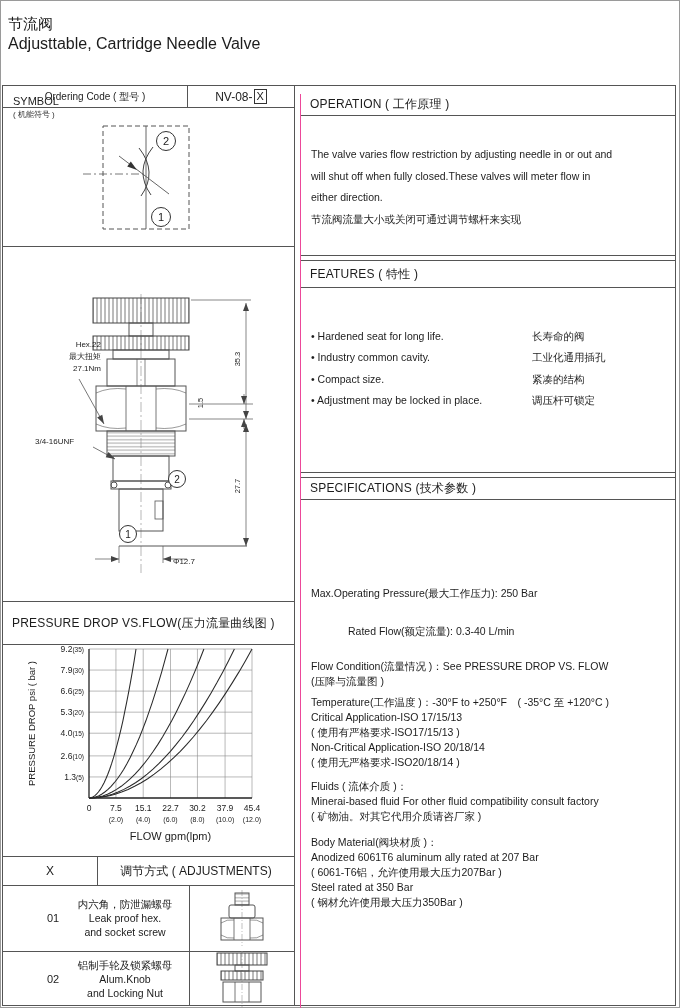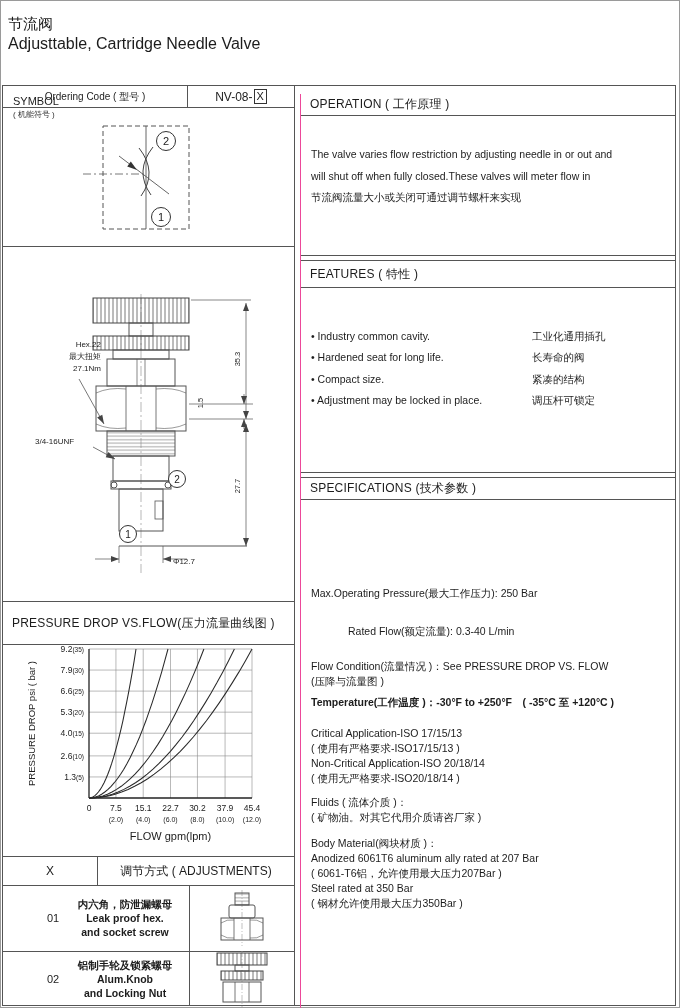--- a/index.html
+++ b/index.html
@@ -31,40 +31,40 @@
   .lc-drawing{top:160px;height:355px;border-top:1px solid #555;}
   .lc-chart-hdr{top:515px;height:44px;border-top:1px solid #555;border-bottom:1px solid #555;}
   .lc-adj{top:770px;bottom:0;border-top:1px solid #555;}
   .adj-hrow{position:absolute;left:0;right:0;top:0;height:28px;border-bottom:1px solid #555;display:flex;}
   .adj-hx{width:95px;border-right:1px solid #555;display:flex;align-items:center;justify-content:center;font-size:12px;box-sizing:border-box;}
   .adj-ht{flex:1;display:flex;align-items:center;justify-content:center;font-size:12px;}
   .adj-row{position:absolute;left:0;right:0;}
   .adj-row1{top:28px;height:67px;border-bottom:1px solid #555;box-sizing:border-box;}
   .adj-row2{top:95px;bottom:0;}
   .adj-num{position:absolute;left:30px;top:0;bottom:0;width:40px;display:flex;align-items:center;justify-content:center;font-size:11px;}
-  .adj-text{position:absolute;left:58px;top:0;bottom:0;width:128px;display:flex;flex-direction:column;align-items:center;justify-content:center;font-size:10.5px;line-height:14px;text-align:center;font-weight:bold;}
+  .adj-text{position:absolute;left:58px;top:0;bottom:0;width:128px;display:flex;flex-direction:column;align-items:center;justify-content:center;font-size:10.5px;line-height:14px;text-align:center;}
   .adj-icon{position:absolute;left:186px;top:0;bottom:0;right:0;border-left:1px solid #555;display:flex;align-items:center;justify-content:center;}
   
   .rc-op-hdr{top:0;height:22px;border-bottom:1px solid #555;}
   .rc-op-body{top:22px;height:140px;border-bottom:1px solid #555;}
   .op-lines{position:absolute;left:10px;right:4px;top:28px;font-size:10.5px;line-height:21.5px;}
   .rc-feat-hdr{top:166px;height:28px;border-top:1px solid #555;border-bottom:1px solid #555;}
   .rc-feat-body{top:189px;height:190px;border-bottom:1px solid #555;}
   .feat-list{position:absolute;left:10px;right:4px;top:47px;}
   .feat-item{position:relative;height:21.3px;font-size:10.5px;}
   .feat-en{position:absolute;left:0;top:0;}
   .feat-cn{position:absolute;left:221px;top:0;}
   .rc-spec-hdr{top:383px;height:23px;border-top:1px solid #555;border-bottom:1px solid #555;}
   .rc-spec-body{top:406px;bottom:0;}
   .spec-wrap{position:absolute;left:10px;right:4px;top:86px;font-size:10.5px;line-height:15px;}
   .spec-para{margin:0 0 12px 0;}
   .spec-para:nth-of-type(1){margin-bottom:23px;}
   .spec-para:nth-of-type(2){margin-bottom:20px;padding-left:37px;}
   .spec-para:nth-of-type(3){margin-bottom:6px;}
-  .spec-para:nth-of-type(4){margin-bottom:16px;font-weight:bold;}
+  .spec-para:nth-of-type(4){margin-bottom:0;}
   .spec-para:nth-of-type(5){margin-bottom:9px;}
   .spec-para:nth-of-type(6){margin-bottom:11px;}
   svg{display:block;}
   svg text{font-family:"Liberation Sans","DejaVu Sans",sans-serif;fill:#1c1c1c;}
 </style>
 </head>
 <body>
 
 <svg width="0" height="0" style="position:absolute">
   <defs>
@@ -289,34 +289,35 @@
     </div>
   </div>
 
   <div class="right-col">
 
     <div class="sec hdr rc-op-hdr">OPERATION ( 工作原理 )</div>
     <div class="sec rc-op-body">
       <div class="op-lines" id="op-lines">
           <div>The valve varies flow restriction by adjusting needle in or out and</div>
           <div>will shut off when fully closed.These valves will meter flow in</div>
+          <div>either direction.</div>
           <div>节流阀流量大小或关闭可通过调节螺杆来实现</div>
         </div>
     </div>
 
     <div class="sec hdr rc-feat-hdr">FEATURES ( 特性 )</div>
     <div class="sec rc-feat-body">
       <div class="feat-list" id="feat-list">
           <div class="feat-item">
+            <span class="feat-en">• Hardened seat for long life.</span>
+            <span class="feat-cn">长寿命的阀</span>
+          </div>
+          <div class="feat-item">
             <span class="feat-en">• Industry common cavity.</span>
             <span class="feat-cn">工业化通用插孔</span>
-          </div>
-          <div class="feat-item">
-            <span class="feat-en">• Hardened seat for long life.</span>
-            <span class="feat-cn">长寿命的阀</span>
           </div>
           <div class="feat-item">
             <span class="feat-en">• Compact size.</span>
             <span class="feat-cn">紧凑的结构</span>
           </div>
           <div class="feat-item">
             <span class="feat-en">• Adjustment may be locked in place.</span>
             <span class="feat-cn">调压杆可锁定</span>
           </div>
         </div>
@@ -339,20 +340,21 @@
             <div>Temperature(工作温度 )：-30°F to +250°F　( -35°C 至 +120°C )</div>
           </div>
           <div class="spec-para">
             <div>Critical Application-ISO 17/15/13</div>
             <div>( 使用有严格要求-ISO17/15/13 )</div>
             <div>Non-Critical Application-ISO 20/18/14</div>
             <div>( 使用无严格要求-ISO20/18/14 )</div>
           </div>
           <div class="spec-para">
             <div>Fluids ( 流体介质 )：</div>
+            <div>Minerai-based fluid For other  fluid compatibility consult  factory</div>
             <div>( 矿物油。对其它代用介质请咨厂家 )</div>
           </div>
           <div class="spec-para">
             <div>Body Material(阀块材质 )：</div>
             <div>Anodized 6061T6 aluminum ally rated at 207 Bar</div>
             <div>( 6061-T6铝，允许使用最大压力207Bar )</div>
             <div>Steel rated at 350 Bar</div>
             <div>( 钢材允许使用最大压力350Bar )</div>
           </div>
         </div>

